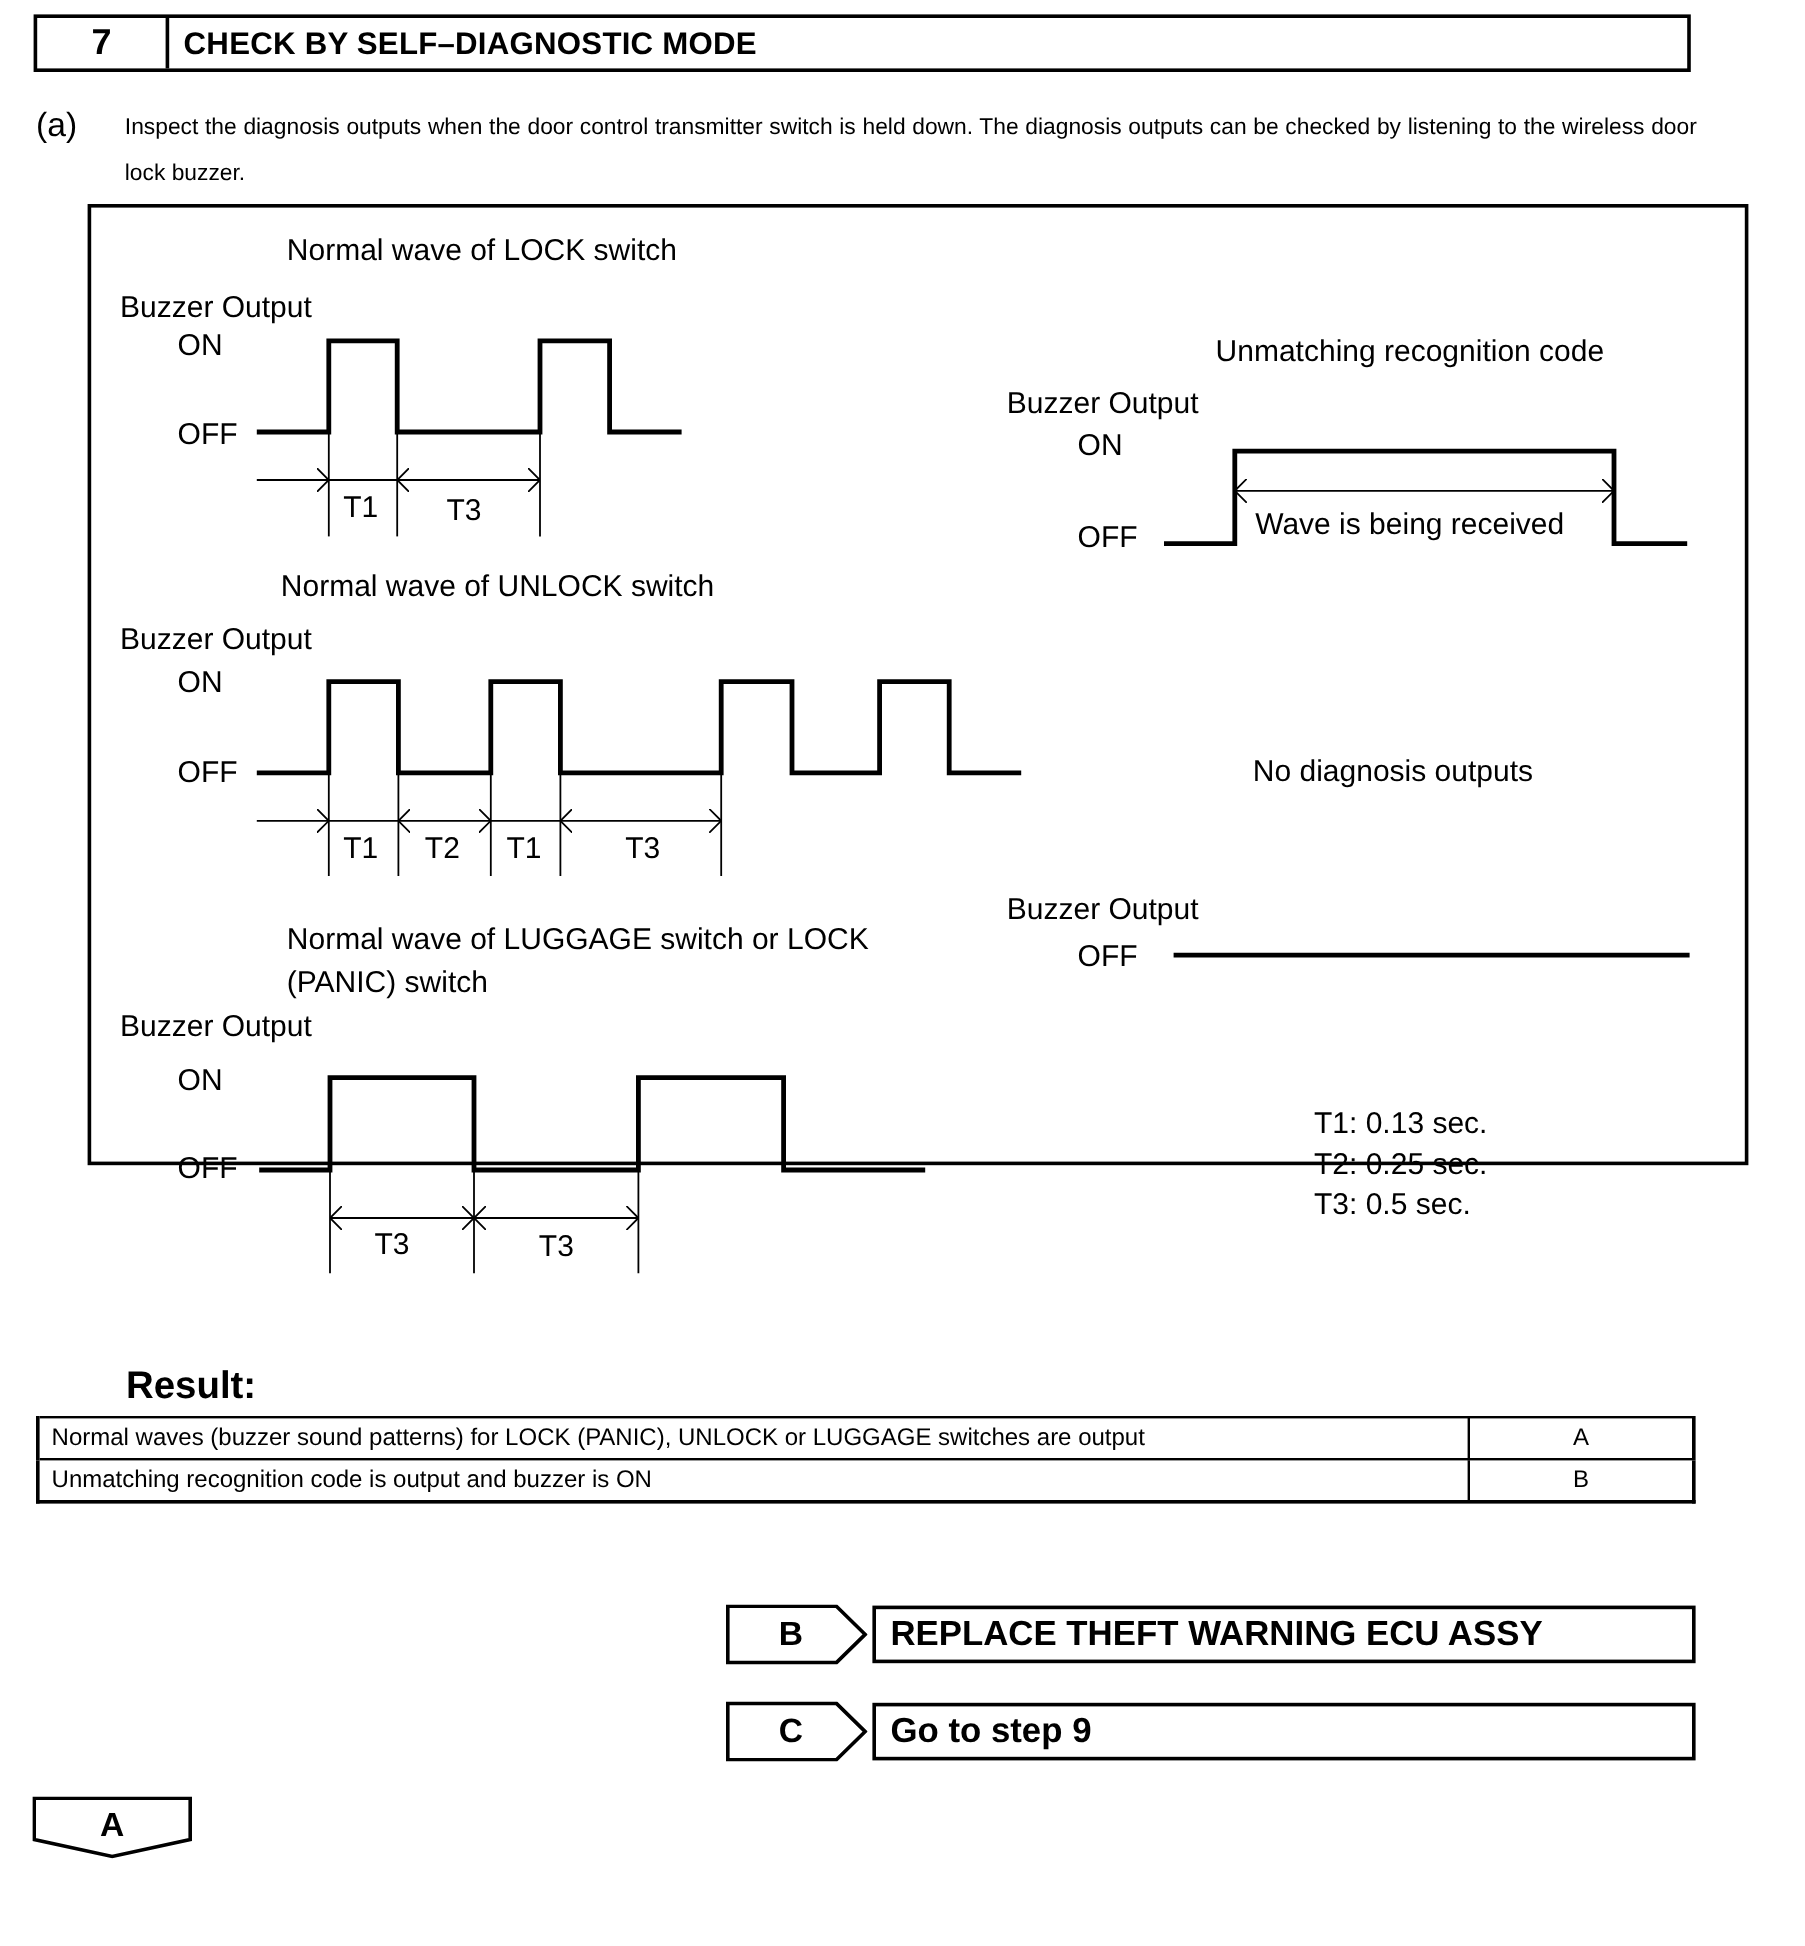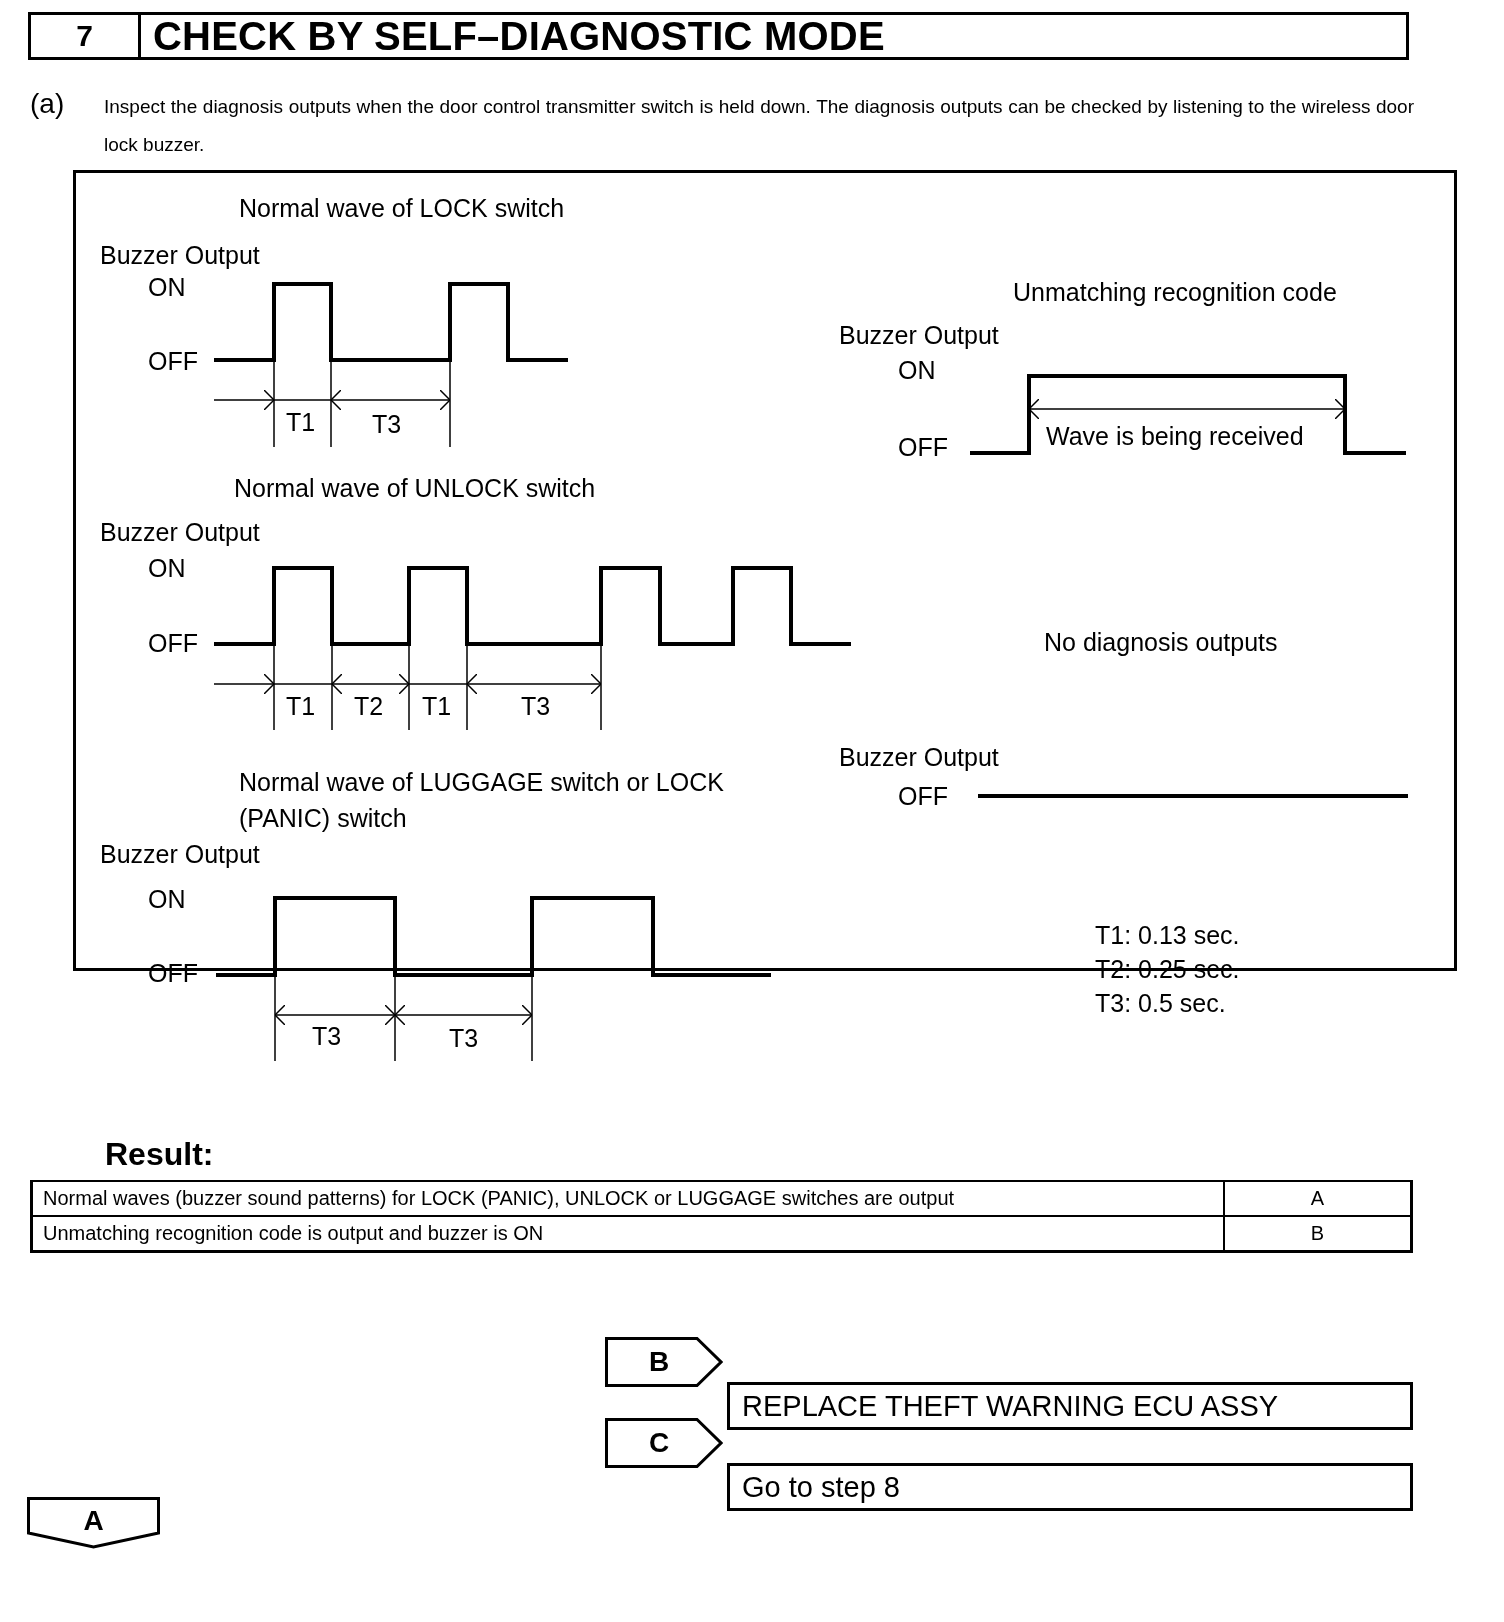--- a/index.html
+++ b/index.html
@@ -14,21 +14,21 @@
       left: 28px; top: 12px; width: 1381px; height: 48px;
       border: 3px solid #000; box-sizing: border-box; display: flex;
     }
     .step-num {
       width: 107px; border-right: 3px solid #000; display: flex;
       align-items: center; justify-content: center;
       font-weight: bold; font-size: 30px;
     }
     .step-title {
       flex: 1; display: flex; align-items: center; padding-left: 12px;
-      font-weight: bold; font-size: 40px; letter-spacing: 0.2px;
+      font-weight: bold; font-size: 26px; letter-spacing: 0.2px;
     }
 
     .para-label { left: 30px; top: 88px; font-size: 28px; }
     .para-text {
       left: 104px; top: 88px; width: 1310px; font-size: 19px; line-height: 38px;
       text-align: justify; text-align-last: left;
     }
 
     
     .diagram {
@@ -59,21 +59,21 @@
     .branch-tag { position: absolute; width: 118px; height: 50px; }
     .branch-tag span {
       position: absolute; left: 0; top: 0; width: 108px; height: 50px;
       display: flex; align-items: center; justify-content: center;
       font-weight: bold; font-size: 28px;
     }
     .branch-action {
       position: absolute; left: 727px; width: 686px; height: 48px;
       border: 3px solid #000; box-sizing: border-box;
       display: flex; align-items: center; padding-left: 12px;
-      font-weight: normal; font-size: 29px; margin-top: 44px;
+      font-weight: bold; font-size: 29px;
     }
     .a-tag { position: absolute; left: 27px; top: 1497px; width: 133px; height: 52px; }
     .a-tag span {
       position: absolute; left: 0; top: 4px; width: 133px; height: 40px;
       display: flex; align-items: center; justify-content: center;
       font-weight: bold; font-size: 28px;
     }
   </style>
 </head>
 <body>
@@ -189,20 +189,20 @@
   <span>B</span>
 </div>
 <div class="branch-action" style="top:1338px;">REPLACE THEFT WARNING ECU ASSY</div>
 
 <div class="branch-tag" style="left:605px; top:1418px;">
   <svg width="118" height="50" style="position:absolute;left:0;top:0;">
     <polygon points="1.5,1.5 92,1.5 116,25 92,48.5 1.5,48.5" fill="#fff" stroke="#000" stroke-width="3"></polygon>
   </svg>
   <span>C</span>
 </div>
-<div class="branch-action" style="top:1419px;">Go to step 8</div>
+<div class="branch-action" style="top:1419px;">Go to step 9</div>
 
 <div class="a-tag">
   <svg width="133" height="52" style="position:absolute;left:0;top:0;">
     <polygon points="1.5,1.5 131.5,1.5 131.5,36 66.5,50 1.5,36" fill="#fff" stroke="#000" stroke-width="3"></polygon>
   </svg>
   <span>A</span>
 </div>
 
 </body></html>

